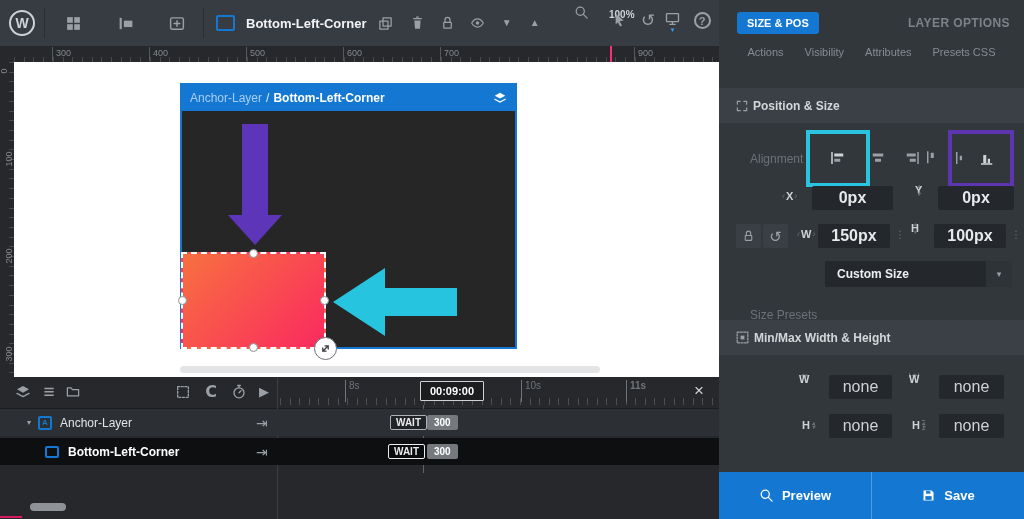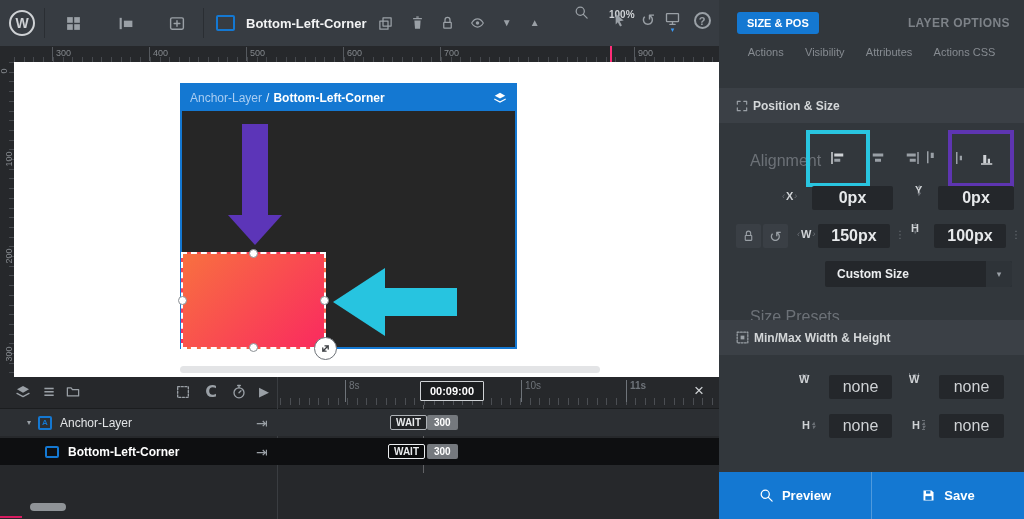--- a/index.html
+++ b/index.html
@@ -70,21 +70,21 @@
   
   .panel{left:719px;top:0;width:305px;height:519px;background:#32373c;}
   .panel-top{position:absolute;left:0;top:0;width:100%;height:46px;background:#32373c;}
   .sizepos{position:absolute;left:18px;top:12px;height:22px;padding:0 10px;background:#1478d2;color:#fff;
      font-size:11px;font-weight:bold;border:none;border-radius:3px;display:flex;align-items:center;}
   .layeropts{position:absolute;right:14px;top:16px;color:#7d8288;font-size:12px;font-weight:bold;letter-spacing:.4px;padding-left:31px;}
   .tabs{position:absolute;left:0;top:46px;width:100%;height:16px;display:flex;justify-content:space-around;padding:0 18px;box-sizing:border-box;}
   .tab{color:#868b91;font-size:11px;}
   .sechead{position:absolute;left:0;width:100%;height:35px;background:#3b4046;display:flex;align-items:center;padding:0 16px;box-sizing:border-box;gap:4px;}
   .sechead span{color:#d4d7d9;font-size:12px;font-weight:bold;}
-  .plabel{color:#6c7177;font-size:16px;}
+  .plabel{color:#6c7177;font-size:12px;}
   .pinput{position:absolute;background:#24272b;color:#e7e9eb;font-size:16px;font-weight:bold;
      display:flex;align-items:center;justify-content:center;border-radius:2px;height:24px;box-sizing:border-box;}
   .axlbl{position:absolute;color:#cfd2d5;font-size:11px;font-weight:bold;display:flex;align-items:center;}
   .chev{color:#6c7177;font-size:9px;font-weight:normal;margin:0 1px;}
   .vchevcol{display:flex;flex-direction:column;align-items:center;line-height:4px;}
   .vchev{color:#6c7177;font-size:6px;}
   .alignbtn{position:absolute;display:flex;align-items:center;justify-content:center;width:26px;height:26px;}
   .hibox{position:absolute;width:64px;height:57px;box-sizing:border-box;}
   .cyanbox{border:4px solid #29c5e0;}
   .purplebox{border:4px solid #5e35b1;}
@@ -322,21 +322,21 @@
       <div class="sizepos">
           <span>SIZE &amp; POS</span>
         </div>
       <div class="layeropts">LAYER OPTIONS</div>
     </div>
 
     <div class="tabs">
       <span class="tab">Actions</span>
       <span class="tab">Visibility</span>
       <span class="tab">Attributes</span>
-      <span class="tab">Actions CSS</span>
+      <span class="tab">Presets CSS</span>
     </div>
 
     <div class="sechead" style="top:88px;">
       <svg width="14" height="14" viewBox="0 0 24 24">
           <path class="s" d="M9 4H4v5M15 4h5v5M20 15v5h-5M9 20H4v-5"></path>
         </svg>
       <span>Position &amp; Size</span>
     </div>
 
     <span class="plabel abs" style="left:31px;top:152px;">Alignment</span>

